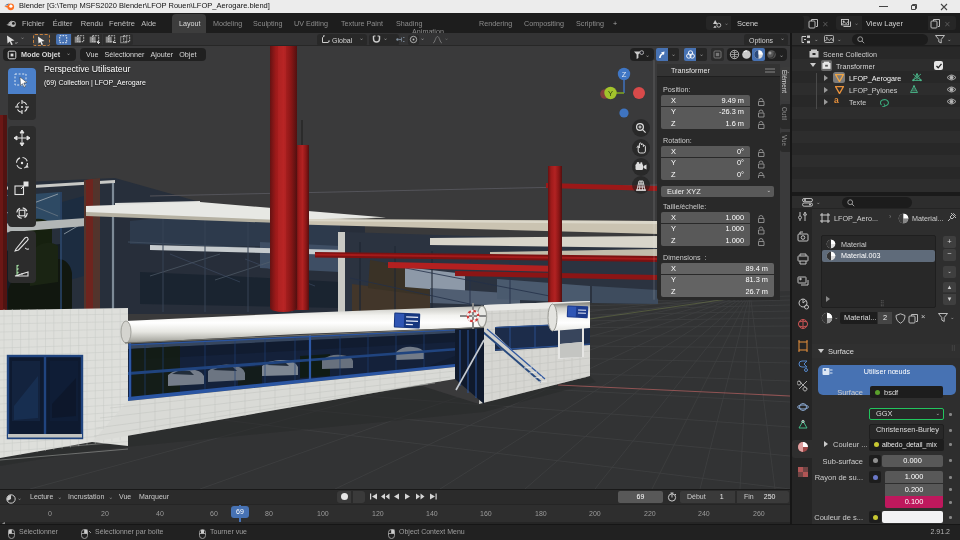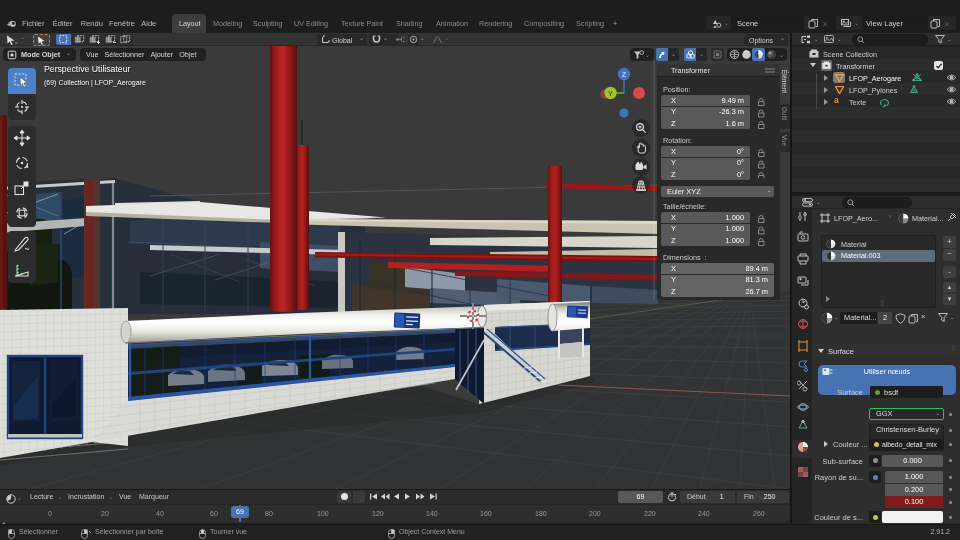--- a/index.html
+++ b/index.html
@@ -4,39 +4,55 @@
 *{margin:0;padding:0;box-sizing:border-box;} svg{display:block;}
 html,body{width:960px;height:540px;overflow:hidden;background:#1d1d1d;font-family:"Liberation Sans",sans-serif;}
 .ab{position:absolute;}
 #stage{position:relative;width:960px;height:540px;}
 .txt{color:#c6c6c6;font-size:7.5px;line-height:13px;white-space:nowrap;}
 .pill{background:rgba(22,22,22,0.72);border-radius:4px;display:flex;align-items:center;}
 </style></head>
 <body>
 <div id="stage">
 
+<div class="ab" style="left:0;top:0;width:960px;height:13px;background:#ececec;">
+  <svg class="ab" style="left:4px;top:1px;" width="11" height="11" viewBox="0 0 11 11">
+    <circle cx="6.7" cy="5.8" r="3.4" fill="#ff7021"></circle>
+    <circle cx="6.9" cy="5.2" r="1.6" fill="#fff"></circle>
+    <path d="M0.5 4.5 L5 2.2 L3.2 4.2 Z" fill="#265787"></path>
+    <path d="M0.2 5.6 L4.8 4.4 L3.4 6.8 Z" fill="#ff7021"></path>
+  </svg>
+  <div class="ab" style="left:19px;top:1px;font-size:7.5px;color:#111;">Blender [G:\Temp MSFS2020 Blender\LFOP Rouen\LFOP_Aerogare.blend]</div>
+  <div class="ab" style="left:879px;top:6px;width:9px;height:1.4px;background:#444;"></div>
+  <svg class="ab" style="left:910px;top:3px;" width="8" height="8" viewBox="0 0 8 8">
+        <path d="M1.5 2.5 h4 v4 h-4 Z M2.5 2.5 v-1 h4 v4 h-1" stroke="#444" fill="none"></path>
+      </svg>
+  <svg class="ab" style="left:940px;top:3px;" width="8" height="8" viewBox="0 0 8 8">
+        <path d="M1 1 L7 7 M7 1 L1 7" stroke="#444" stroke-width="1.1" fill="none"></path>
+      </svg>
+</div>
 
 <div class="ab" style="left:0;top:13px;width:960px;height:20px;background:#1d1d1d;">
   <svg class="ab" style="left:5px;top:3.5px;" width="13" height="13" viewBox="0 0 24 24">
     <path d="M12.8 6.2 L5 11.8 l4.2 0.6 Z" fill="#bbb"></path>
     <circle cx="14.5" cy="13" r="5.5" fill="#bbb"></circle>
     <circle cx="15.5" cy="11.8" r="2.6" fill="#1d1d1d"></circle>
     <path d="M2.5 14.5 L11 12 l-2.5 4.5 Z" fill="#bbb"></path>
   </svg>
   <div class="ab txt" style="left:22px;top:4px;color:#bfbfbf;">Fichier&nbsp;&nbsp;&nbsp;&nbsp;Éditer&nbsp;&nbsp;&nbsp;&nbsp;Rendu&nbsp;&nbsp;&nbsp;Fenêtre&nbsp;&nbsp;&nbsp;Aide</div>
 
   <div class="ab" style="left:172px;top:1px;width:34px;height:19px;background:#3d3d3d;border-radius:4px 4px 0 0;"></div>
   <div class="ab txt" style="left:0;top:4px;width:960px;font-size:7.2px;color:#8d8d8d;">
     <span style="position:absolute;left:179px;color:#dcdcdc;">Layout</span>
     <span style="position:absolute;left:213px;">Modeling</span>
     <span style="position:absolute;left:253px;">Sculpting</span>
     <span style="position:absolute;left:294px;">UV Editing</span>
     <span style="position:absolute;left:341px;">Texture Paint</span>
     <span style="position:absolute;left:396px;">Shading</span>
-    <span style="position:absolute;left:436px;">Animation</span>
+    <span style="position:absolute;left:412px;margin-top:8px;">Animation</span>
     <span style="position:absolute;left:479px;">Rendering</span>
     <span style="position:absolute;left:524px;">Compositing</span>
     <span style="position:absolute;left:576px;">Scripting</span>
     <span style="position:absolute;left:613px;color:#aaa;">+</span>
   </div>
 
   <div class="ab" style="left:706px;top:3px;width:104px;height:14px;background:#262626;border-radius:3px;"></div>
   <svg class="ab" style="left:712px;top:5.5px" width="10" height="10" viewBox="0 0 10 10">
         <path d="M3.2 1 L5.4 5 H1 Z" fill="#ccc"></path>
         <circle cx="6.8" cy="6.2" r="2" fill="none" stroke="#ccc" stroke-width="0.9"></circle>
@@ -1072,21 +1088,21 @@
     <div class="ab" style="left:77px;top:258.5px;width:12px;height:12px;background:#1d1d1d;border-radius:2px;">
         <span style="position:absolute;left:3.5px;top:3.5px;width:5px;height:5px;border-radius:50%;background:#909090;"></span>
       </div>
     <div class="ab" style="left:90px;top:258.5px;width:61px;height:12px;background:#585858;border-radius:2px;color:#fff;font-size:7.4px;text-align:center;line-height:12px;">0.000</div>
     <div class="ab txt" style="left:0;top:275px;width:71px;text-align:right;color:#cccccc;">Rayon de su...</div>
     <div class="ab" style="left:77px;top:275px;width:12px;height:12px;background:#1d1d1d;border-radius:2px;">
         <span style="position:absolute;left:3.5px;top:3.5px;width:5px;height:5px;border-radius:50%;background:#6a78c8;"></span>
       </div>
     <div class="ab" style="left:93px;top:275px;width:58px;height:12px;background:#585858;border-radius:2px 2px 0 0;color:#fff;font-size:7.4px;text-align:center;line-height:12px;">1.000</div>
     <div class="ab" style="left:93px;top:287.5px;width:58px;height:12px;background:#585858;color:#fff;font-size:7.4px;text-align:center;line-height:12px;">0.200</div>
-    <div class="ab" style="left:93px;top:300px;width:58px;height:12px;background:#7f1d1d;border-radius:0 0 2px 2px;color:#fff;font-size:7.4px;text-align:center;line-height:12px;">0.100</div>
+    <div class="ab" style="left:93px;top:300px;width:58px;height:12px;background:#be185d;border-radius:0 0 2px 2px;color:#fff;font-size:7.4px;text-align:center;line-height:12px;">0.100</div>
     <div class="ab txt" style="left:0;top:315px;width:71px;text-align:right;color:#cccccc;">Couleur de s...</div>
     <div class="ab" style="left:77px;top:315px;width:12px;height:12px;background:#1d1d1d;border-radius:2px;">
         <span style="position:absolute;left:3.5px;top:3.5px;width:5px;height:5px;border-radius:50%;background:#c8c832;"></span>
       </div>
     <div class="ab" style="left:90px;top:315px;width:61px;height:12px;background:#f2f2f4;border-radius:2px;"></div>
         <div class="ab" style="left:157px;top:217px;width:2.5px;height:2.5px;border-radius:50%;background:#888;"></div>
     <div class="ab" style="left:157px;top:233px;width:2.5px;height:2.5px;border-radius:50%;background:#888;"></div>
     <div class="ab" style="left:157px;top:247px;width:2.5px;height:2.5px;border-radius:50%;background:#888;"></div>
     <div class="ab" style="left:157px;top:263px;width:2.5px;height:2.5px;border-radius:50%;background:#888;"></div>
     <div class="ab" style="left:157px;top:280px;width:2.5px;height:2.5px;border-radius:50%;background:#888;"></div>

